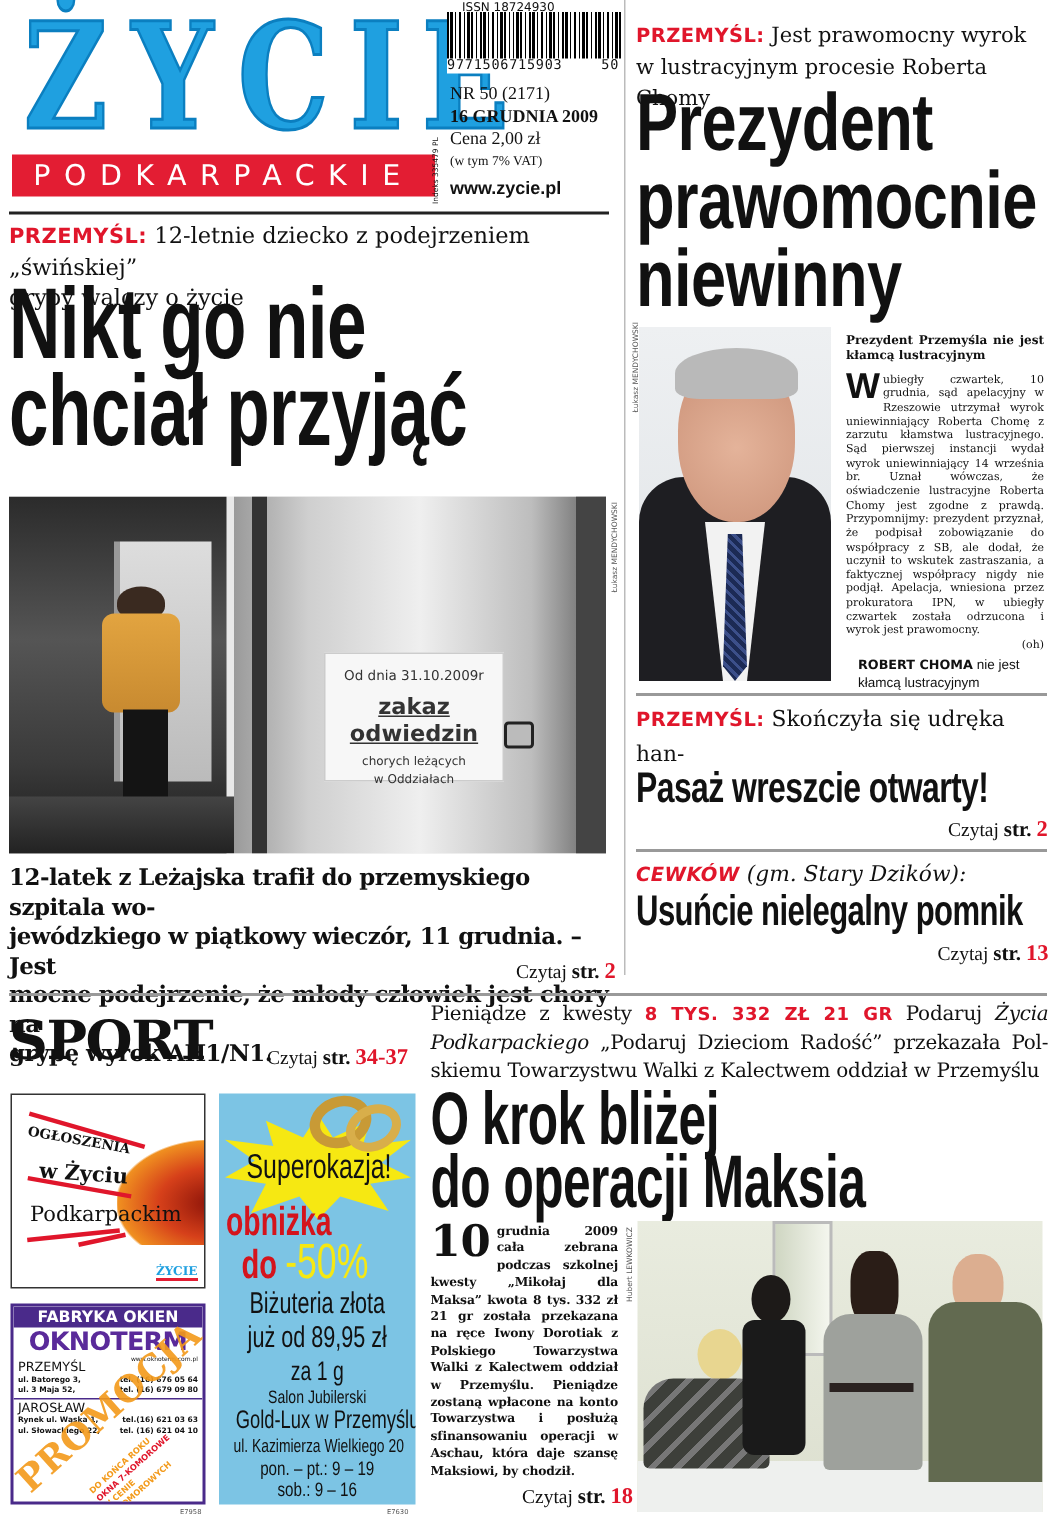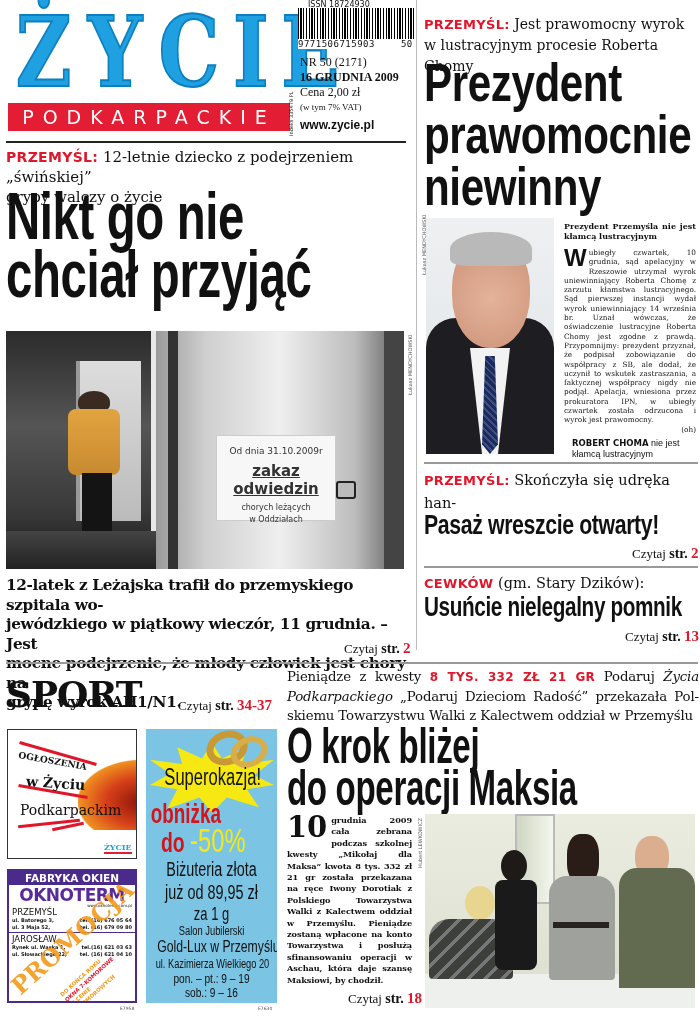--- a/index.html
+++ b/index.html
@@ -141,21 +141,21 @@
   <div class="cond" style="font-size:28px;line-height:30px;transform:scaleX(0.76) scaleY(1.02);">Pasaż wreszcie otwarty!</div>
 </div>
 <div class="abs czytaj" style="left:632px;top:545px;">
   <span>Czytaj</span>
   <b>str.</b>
   <span class="pg">2</span>
 </div>
 
 <div class="hr" style="left:424px;top:566px;width:274px;"></div>
 
-<div class="abs" style="left:424px;top:573px;width:276px;font-size:14.5px;line-height:20px;">
+<div class="abs" style="left:424px;top:573px;width:276px;font-size:14.5px;line-height:20px;font-style:italic;">
   <span class="kicker-red" style="font-size:13px">CEWKÓW</span><span> (gm. Stary Dzików):</span>
 </div>
 <div class="abs" style="left:424px;top:592px;width:276px;">
   <div class="cond" style="font-size:28px;line-height:30px;transform:scaleX(0.74) scaleY(1.02);">Usuńcie nielegalny pomnik</div>
 </div>
 <div class="abs czytaj" style="left:625px;top:628px;">
   <span>Czytaj</span>
   <b>str.</b>
   <span class="pg">13</span>
 </div>

